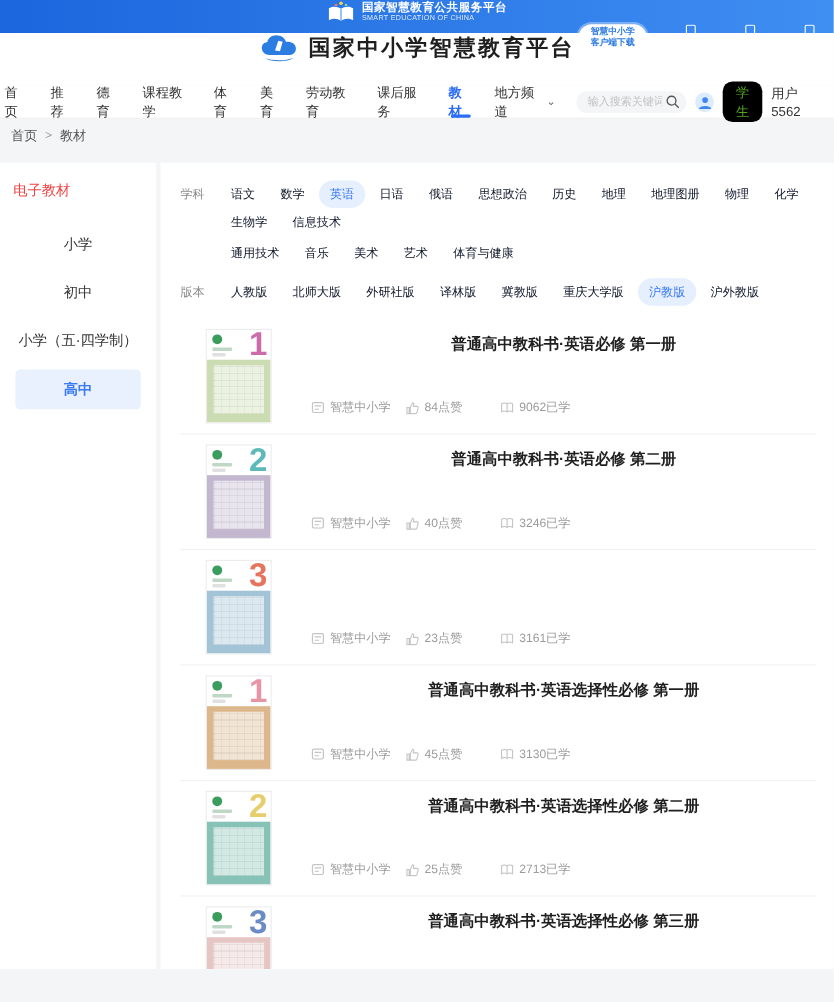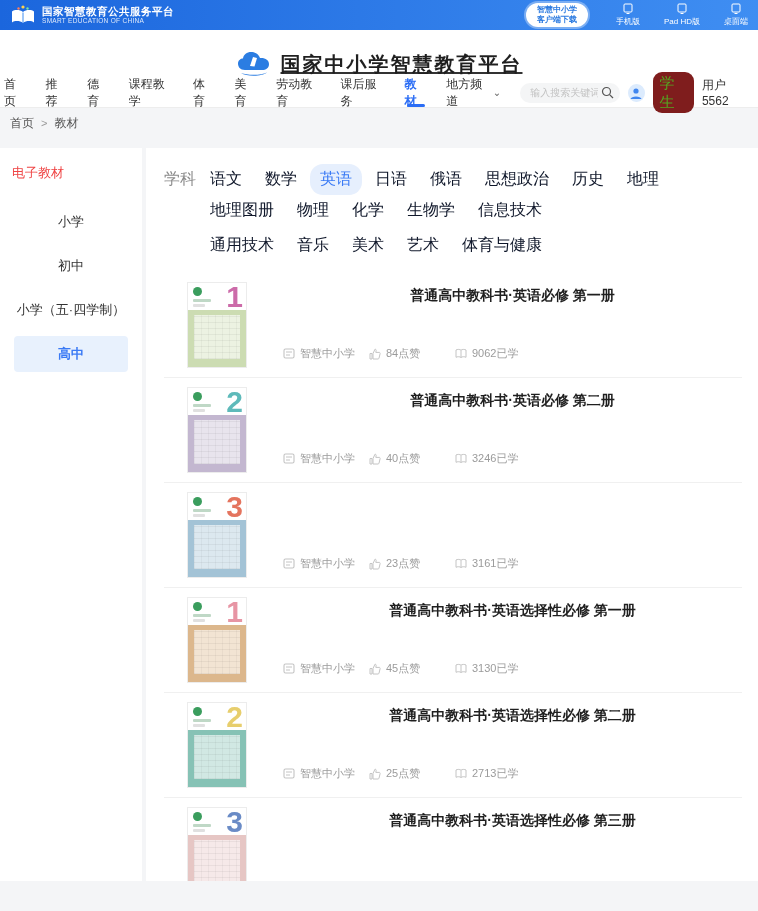--- a/index.html
+++ b/index.html
@@ -1,68 +1,68 @@
 <!DOCTYPE html>
 <html><head>
 <meta charset="utf-8">
 <style>
   * { margin:0; padding:0; box-sizing:border-box; }
   html,body { width:758px; height:911px; overflow:hidden; }
   body { font-family:"Liberation Sans","DejaVu Sans",sans-serif; background:#f4f5f7; color:#333; }
 
   
-  .topbar { height:30px; background:linear-gradient(90deg,#1b66dd,#3f8ef2); display:flex; align-items:center; padding:0 10px; color:#fff; }
+  .topbar { height:30px; background:linear-gradient(90deg,#1b66dd,#3f8ef2); display:flex; align-items:center; padding:0 10px; color:#fff;flex-direction:column; }
   .brand { display:flex; align-items:center; gap:6px; }
   .brand-logo { width:26px; height:22px; }
   .brand-text { line-height:1.15; }
   .brand-title { font-size:10.5px; font-weight:bold; letter-spacing:.5px; }
   .brand-sub { font-size:6.5px; opacity:.85; letter-spacing:.3px; }
   .topbar-right { margin-left:auto; display:flex; align-items:center; gap:12px; }
   .dl-pill { background:#fff; color:#2b7ae0; border-radius:12px; padding:2px 11px; font-size:8px; font-weight:bold; text-align:center; line-height:1.25; cursor:pointer; box-shadow:0 0 0 2px rgba(255,255,255,.35); }
   .device { display:flex; flex-direction:column; align-items:center; gap:2px; font-size:8px; cursor:pointer; }
   .device svg { display:block; }
 
   
-  .site-header { height:48px; background:#fff; display:flex; align-items:flex-end; justify-content:center; gap:9px;text-decoration:underline; }
+  .site-header { height:48px; background:#fff; display:flex; align-items:flex-start; justify-content:center; gap:9px; }
   .cloud-logo { width:36px; height:28px; }
   .site-title { font-size:20px; font-weight:bold; color:#1f1f1f; letter-spacing:2px; }
 
   
   .navbar { height:30px; background:#fff; display:flex; align-items:center; padding:0 10px 0 4px; border-bottom:1px solid #ededed; font-size:12px; }
   .nav-item { position:relative; margin-right:19px; cursor:pointer; color:#333; display:flex; align-items:center; gap:2px; height:100%; }
   .nav-item.active { color:#2b6df5; font-weight:bold; }
   .nav-item.active::after { content:""; position:absolute; bottom:0; left:50%; transform:translateX(-50%); width:18px; height:3px; border-radius:2px; background:#2b6df5; }
   .nav-item .chev { display:none; font-size:10px; color:#666; }
   .nav-item.has-chevron .chev { display:inline; }
   .nav-right { margin-left:auto; display:flex; align-items:center; gap:8px; }
   .search-wrap { position:relative; }
   .search-input { width:100px; height:20px; border:none; outline:none; background:#f4f5f6; border-radius:10px; font-size:10px; padding:0 22px 0 10px; color:#333; }
   .search-input::placeholder { color:#c2c2c2; }
   .search-ico { position:absolute; right:6px; top:3px; }
   .avatar { width:18px; height:18px; border-radius:50%; background:#dcebfd; display:flex; align-items:center; justify-content:center; cursor:pointer; overflow:hidden; }
-  .role-badge { background:#7f1d1d; color:#55a521; font-size:15px; padding:1.5px 7px; border-radius:9px; }
+  .role-badge { background:#000000; color:#55a521; font-size:12px; padding:1.5px 7px; border-radius:9px;text-align:center; }
   .username { font-size:12px; color:#333; cursor:pointer; }
 
   
   .breadcrumb { height:30px; display:flex; align-items:center; gap:7px; padding:0 10px; font-size:12px; color:#555; background:#f4f5f7; }
   .crumb-home { cursor:pointer; color:#555; }
   .crumb-sep { color:#999; font-size:11px; }
   .crumb-cur { color:#555; }
 
   
   .content { display:flex; gap:4px; padding-top:10px; height:743px; }
   .sidebar { width:142px; background:#fff; padding:16px 10px; flex-shrink:0; }
   .sidebar-title { font-size:13px; color:#ef4444; margin:0 0 22px 2px; }
   .side-item { text-align:center; font-size:13px; color:#333; padding:9px 0; margin:8px 4px; border-radius:4px; cursor:pointer; }
   .side-item.active { background:#e8f1fd; color:#3a7af5; font-weight:bold; }
 
   .main { flex:1; background:#fff; padding:16px 16px 0 18px; overflow:hidden; }
 
   
-  .filter-row { display:flex; font-size:16px; margin-bottom:6px; }
+  .filter-row { display:flex; font-size:11px; margin-bottom:6px; }
   .filter-label { width:36px; flex-shrink:0; color:#8a8a8a; padding-top:5px; }
   .filter-lines { flex:1; }
   .filter-line { display:flex; flex-wrap:wrap; margin-bottom:4px; }
   .opt { padding:5px 10px; border-radius:13px; cursor:pointer; color:#0f172a; margin-right:3px; white-space:nowrap; }
   .opt.selected { background:#e6effd; color:#3a7af5; }
 
   
   .book-list { margin-top:8px; }
   .book-row { display:flex; gap:37px; padding:10px 0 10px 24px; border-bottom:1px solid #f0f0f0; cursor:pointer; }
   .cover { position:relative; width:58px; height:84px; background:#fff; box-shadow:0 0 0 1px #ececec; flex-shrink:0; overflow:hidden; }
@@ -237,20 +237,35 @@
             </div>
             <div class="filter-line">
               <span class="opt">通用技术</span>
               <span class="opt">音乐</span>
               <span class="opt">美术</span>
               <span class="opt">艺术</span>
               <span class="opt">体育与健康</span>
             </div>
           </div>
   </div>
+        <div class="filter-row">
+    <div class="filter-label">版本</div>
+    <div class="filter-lines">
+            <div class="filter-line">
+              <span class="opt">人教版</span>
+              <span class="opt">北师大版</span>
+              <span class="opt">外研社版</span>
+              <span class="opt">译林版</span>
+              <span class="opt">冀教版</span>
+              <span class="opt">重庆大学版</span>
+              <span class="opt selected">沪教版</span>
+              <span class="opt">沪外教版</span>
+            </div>
+          </div>
+  </div>
       </div>
     <div class="book-list" id="book-list">
         <div class="book-row">
     <div class="cover" style="--body: #ccdcb2; --accent: #c75ba0;">
       <span class="cover-logo-dot"></span>
       <span class="cover-line l1"></span>
       <span class="cover-line l2"></span>
       <span class="cover-num">1</span>
       <div class="cover-body">
               <div class="cover-map"></div>

